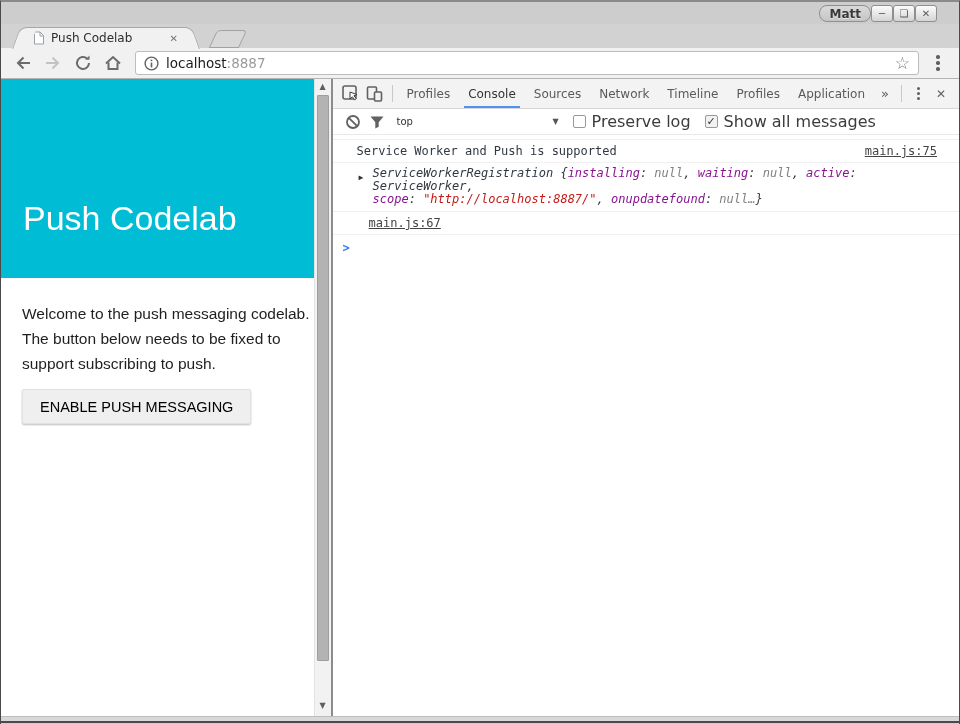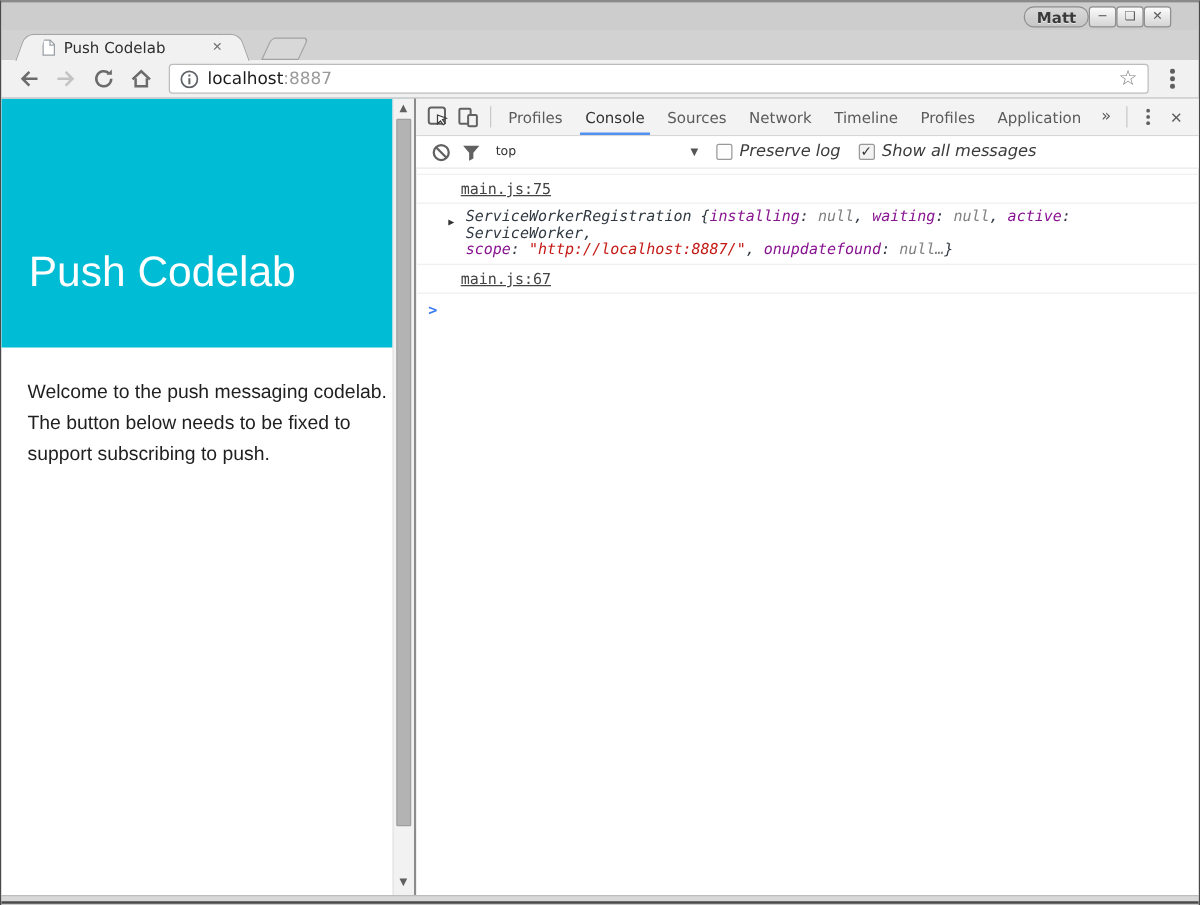--- a/index.html
+++ b/index.html
@@ -79,21 +79,21 @@
   .dt-close { font-size:12px; color:#5f5f5f; width:24px; text-align:center; }
 
   .dt-ctoolbar { height:26px; background:#fff; border-bottom:1px solid #e8e8e8; display:flex; align-items:center; padding:0 8px; }
   .ctx { width:162px; display:flex; justify-content:space-between; align-items:center; margin-left:8px; }
   .ctx-label { font-size:10px; color:#333; }
   .caret { font-size:8px; color:#555; }
   .cb-group { display:flex; align-items:center; gap:6px; margin-left:14px; }
   .cb { width:13px; height:13px; border:1px solid #999; border-radius:2px; background:#fdfdfd;
     font-size:11px; line-height:11px; text-align:center; color:#333; font-weight:bold; }
   .cb.checked { background:#f2f2f2; }
-  .cb-label { font-size:13px; color:#3c3c3c;font-style:italic; }
+  .cb-label { font-size:16px; color:#3c3c3c; }
 
   .dt-log { flex:1; padding-top:4px; font-family:"DejaVu Sans Mono", monospace; font-size:12px; color:#303942; }
   .crow { border-top:1px solid #f0f0f0; padding:3px 22px 3px 24px; display:flex; line-height:16px; position:relative; }
   .crow.last { border-bottom:1px solid #f0f0f0; }
   .mtext { flex:1; white-space:pre-wrap; }
   .mloc { color:#444; text-decoration:underline; white-space:nowrap; margin-left:12px; }
   .crow.obj { padding-left:40px; line-height:13px; padding-top:4px; padding-bottom:5px; }
   .objprev { font-style:italic; }
   .expander { position:absolute; left:26px; top:8px; font-size:8px; color:#333; font-style:normal; }
   .tok-name { color:#303942; }
@@ -176,20 +176,21 @@
       </span>
   </div>
 
   <div class="content">
 
     <div class="page">
       <div class="hero">
         <h1>Push Codelab</h1>
       </div>
       <p class="para">Welcome to the push messaging codelab. The button below needs to be fixed to support subscribing to push.</p>
+      <button class="push-btn">ENABLE PUSH MESSAGING</button>
       <div class="scrollbar">
         <div class="sb-up">▲</div>
         <div class="sb-thumb"></div>
         <div class="sb-down">▼</div>
       </div>
     </div>
 
     <div class="splitter"></div>
 
     <div class="devtools">
@@ -249,20 +250,21 @@
           <span class="cb-label">Preserve log</span>
         </div>
         <div class="cb-group">
           <span class="cb checked" id="cb-showall">✓</span>
           <span class="cb-label">Show all messages</span>
         </div>
       </div>
 
       <div class="dt-log">
           <div class="crow">
+            <span class="mtext">Service Worker and Push is supported</span>
             <span class="mloc">main.js:75</span>
           </div>
           <div class="crow obj">
             <span class="expander">▶</span>
             <span class="objprev"><span class="tok-name">ServiceWorkerRegistration </span><span class="tok-plain">{</span><span class="tok-prop">installing</span><span class="tok-plain">: </span><span class="tok-null">null</span><span class="tok-plain">, </span><span class="tok-prop">waiting</span><span class="tok-plain">: </span><span class="tok-null">null</span><span class="tok-plain">, </span><span class="tok-prop">active</span><span class="tok-plain">: </span><span class="tok-name">ServiceWorker</span><span class="tok-plain">,</span><br><span class="tok-prop">scope</span><span class="tok-plain">: </span><span class="tok-str">"http://localhost:8887/"</span><span class="tok-plain">, </span><span class="tok-prop">onupdatefound</span><span class="tok-plain">: </span><span class="tok-null">null…</span><span class="tok-plain">}</span></span>
           </div>
           <div class="crow last">
             <span class="mloc">main.js:67</span>
           </div>
           <div class="prompt">

